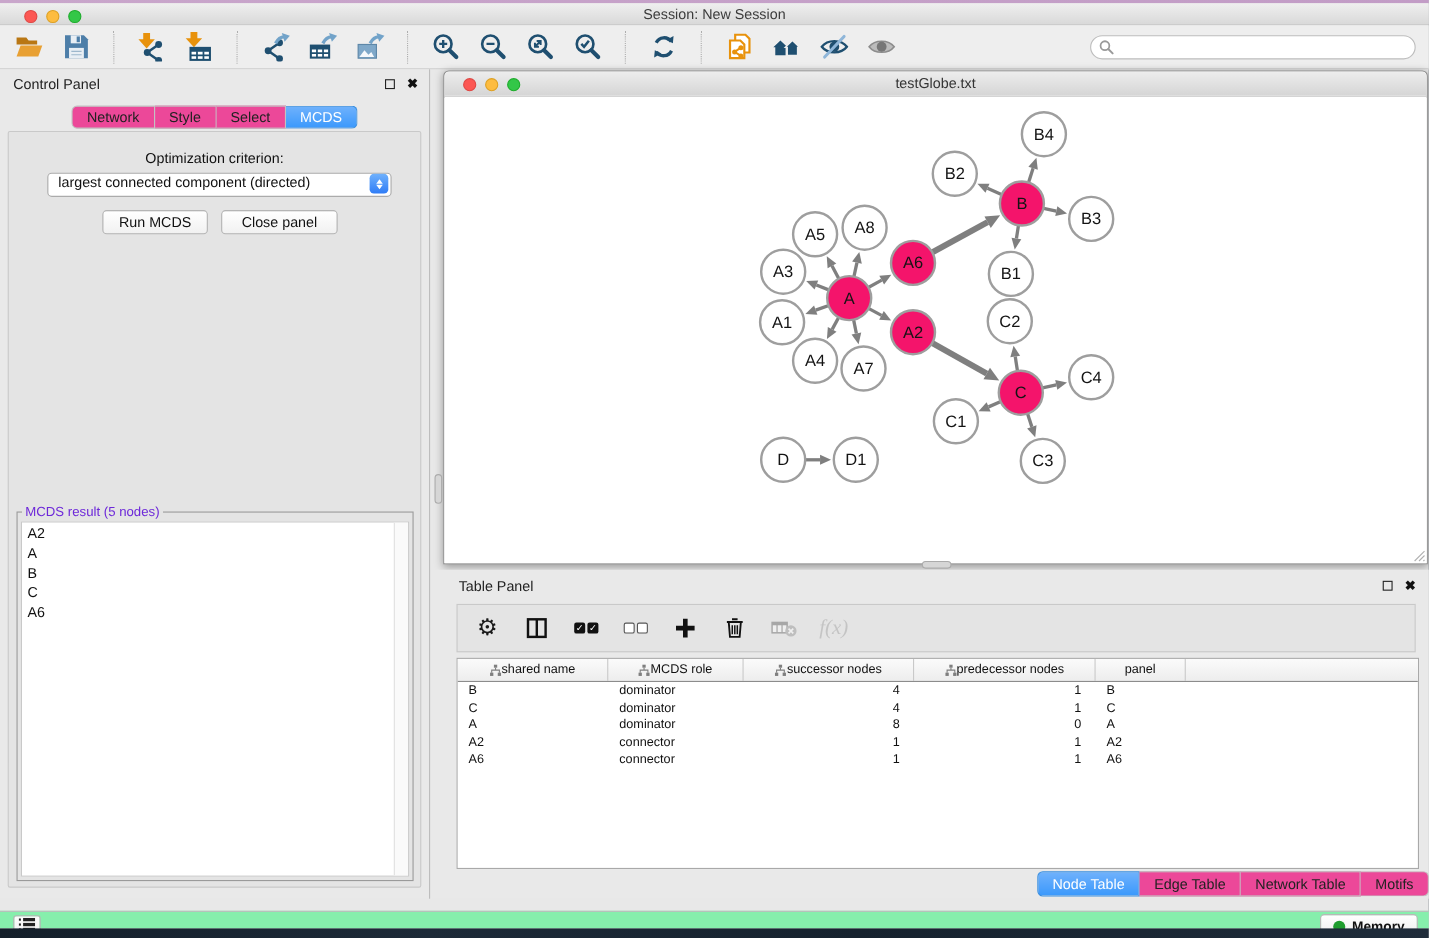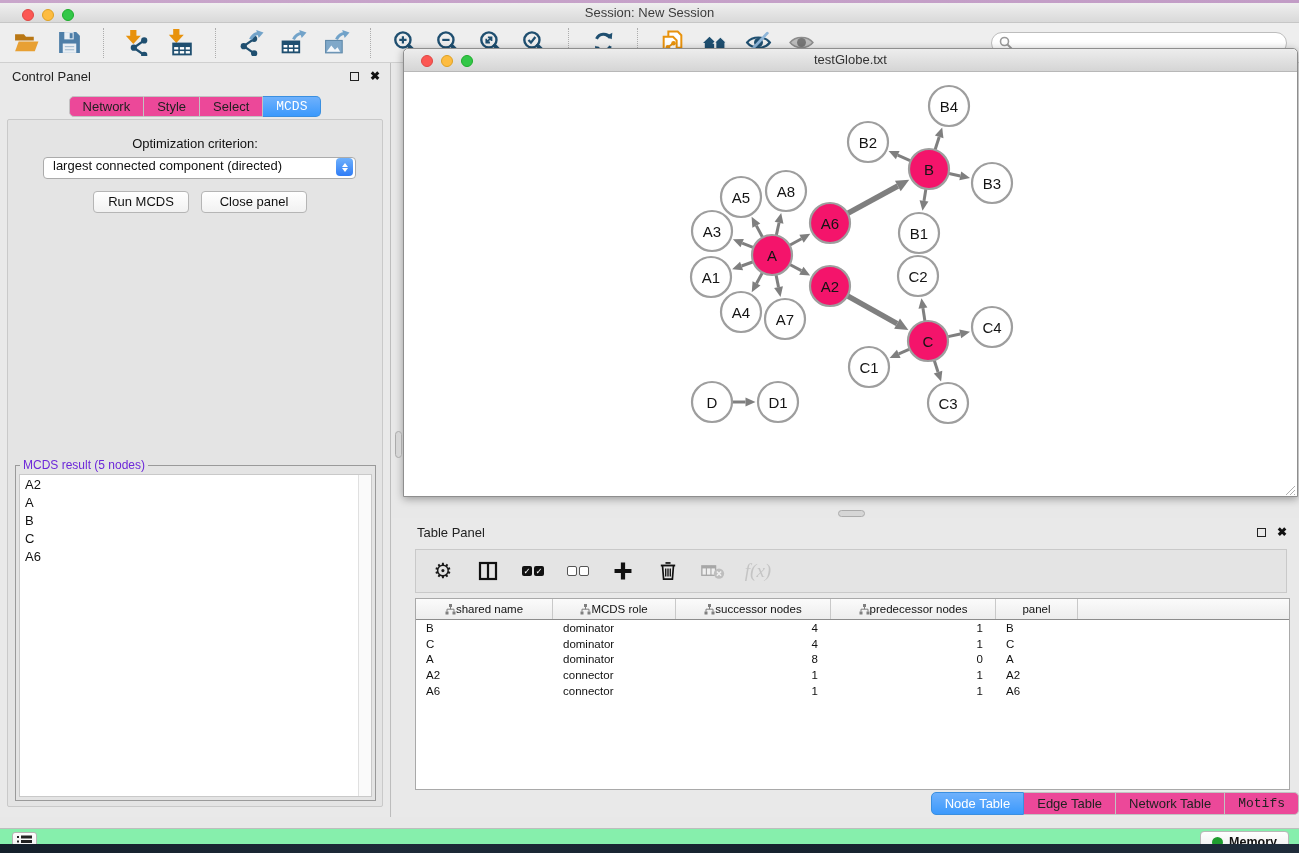--- a/index.html
+++ b/index.html
@@ -36,21 +36,21 @@
   .panel-head { position:absolute; top:6px; left:12px; font-size:13px; color:#222; }
   .panel-icons { position:absolute; top:8px; right:10px; display:flex; gap:11px; align-items:center; }
   .float-box { width:9px; height:9px; border:1.5px solid #222; display:inline-block; }
   .close-x { font-size:12px; font-weight:bold; color:#111; line-height:10px; }
 
   .seg-tabs { display:flex; }
   #cp-tabs { position:absolute; top:33px; left:0; right:0; justify-content:center; }
   .seg-tab { background:#ec4899; border:1px solid #c2c2c2; border-left:none; padding:0 13px;
     height:21px; line-height:19px; font-size:13px; color:#222; cursor:default; }
   .seg-tab:first-child { border-left:1px solid #c2c2c2; border-radius:5px 0 0 5px; }
-  .seg-tab:last-child { border-radius:0 5px 5px 0;font-family:Liberation Mono, monospace; }
+  .seg-tab:last-child { border-radius:0 5px 5px 0; }
   .seg-tab.active { background:linear-gradient(#6fb1fc,#3b99fc); border-color:#3a8fe0; color:#fff; }
 
   #cp-inner { position:absolute; top:56px; left:7px; right:7px; bottom:10px;
     border:1px solid #c9c9c9; background:#e4e4e4; border-radius:2px; }
   #opt-label { position:absolute; top:16px; left:0; right:0; text-align:center; font-size:13px; color:#111; }
   #opt-select { position:absolute; top:37px; left:35px; width:313px; height:22px; background:#fff;
     border:1px solid #ababab; border-radius:4px; display:flex; cursor:default; }
   #opt-select .sel-text { flex:1; font-size:13px; color:#111; padding-left:9px; white-space:nowrap; overflow:hidden; }
   .stepper { width:17px; height:18px; margin-right:2px; border-radius:4px;
     background:linear-gradient(#6fb1fc,#2f7cf6); display:flex; flex-direction:column;
@@ -68,21 +68,21 @@
   #mcds-box { position:absolute; left:7px; right:6px; top:338px; bottom:5px;
     border:1px solid #9a9a9a; background:#e4e4e4; }
   #mcds-box legend { font-size:12px; color:#6d28d9; margin-left:4px; padding:0 3px; }
   #mcds-list { position:absolute; left:3px; right:3px; top:2px; bottom:3px; background:#fff;
     border:1px solid #c9c9c9; overflow:hidden; }
   #mcds-list .scroll-track { position:absolute; right:0; top:0; bottom:0; width:13px;
     background:#fafafa; border-left:1px solid #e0e0e0; }
   .list-row { font-size:13px; color:#111; padding:1.5px 0 1.5px 5px; }
 
   
-  #network-window { position:absolute; left:403px; top:48px; width:895px; height:449px;
+  #network-window { position:absolute; left:403px; top:64px; width:895px; height:449px;
     border:1px solid #8e8e8e; border-radius:5px 5px 0 0; box-shadow:0 2px 8px rgba(0,0,0,.35);
     background:#fff; }
   .nw-titlebar { position:absolute; top:0; left:0; right:0; height:23px;
     background:linear-gradient(#ededed,#d5d5d5); border-bottom:1px solid #b8b8b8;
     border-radius:5px 5px 0 0; }
   .nw-titlebar .title { text-align:center; font-size:13px; line-height:22px; color:#333; }
   .nw-canvas { position:absolute; top:24px; left:0; right:0; bottom:0; background:#fff; overflow:hidden; }
   .nw-canvas svg text { font-family:"Liberation Sans",sans-serif; }
   #nw-grip { position:absolute; right:1px; bottom:1px; width:13px; height:13px; }
 

